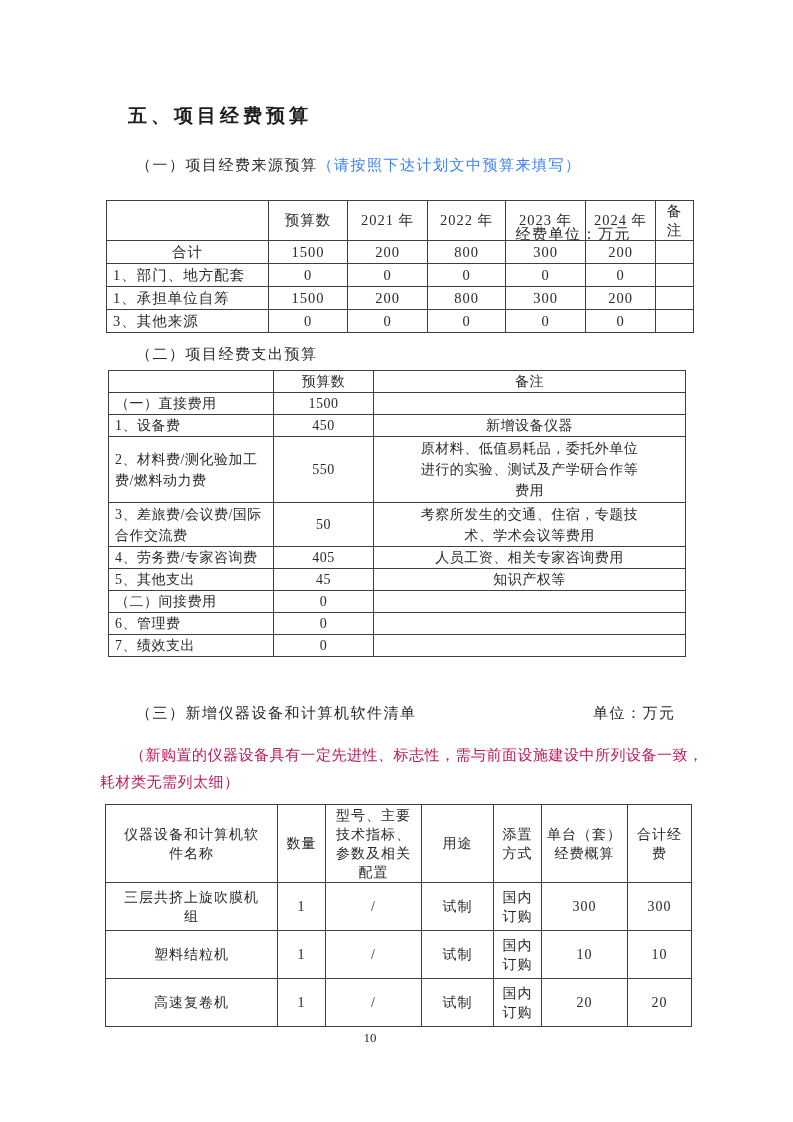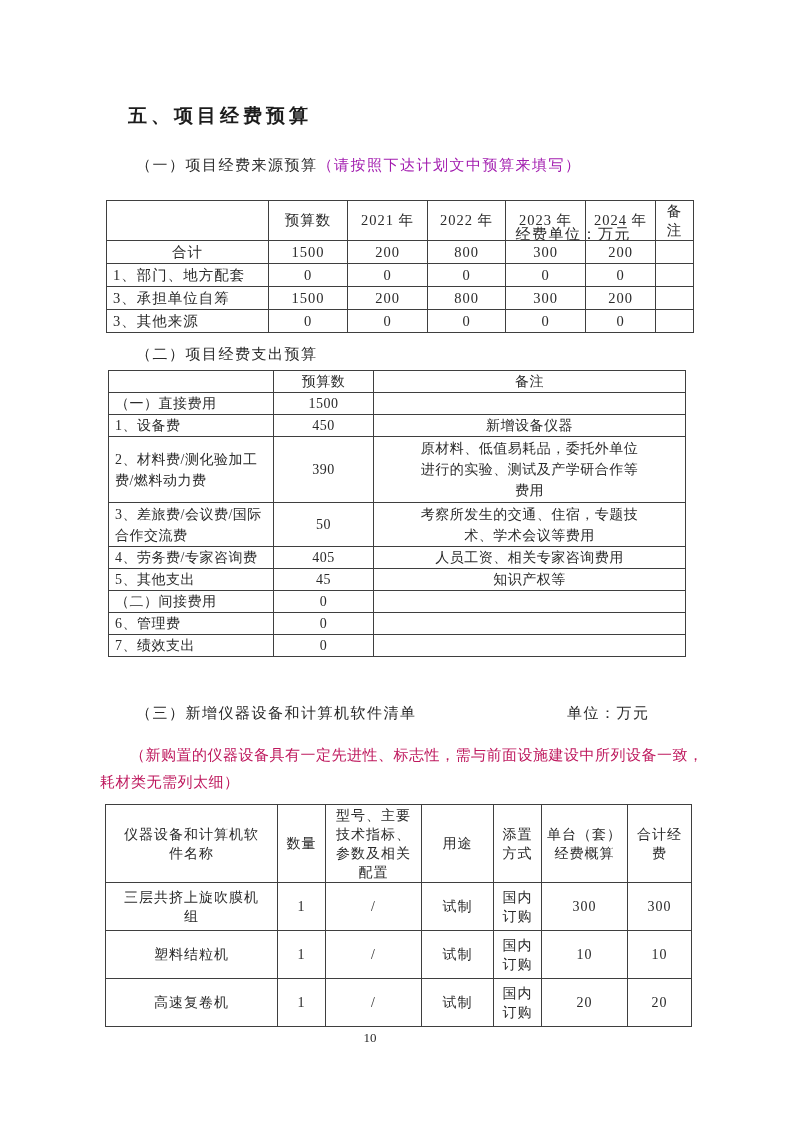--- a/index.html
+++ b/index.html
@@ -10,24 +10,24 @@
     color:#262626; overflow:hidden;
   }
   .doc-title {
     position:absolute; left:128px; top:103px;
     font-size:19px; font-weight:bold; letter-spacing:4px; color:#1c1c1c;
   }
   .s-heading { position:absolute; font-size:15px; letter-spacing:1.5px; color:#2a2a2a; }
   .s1-heading { left:136px; top:156px; }
   .s2-heading { left:136px; top:345px; }
   .s3-heading { left:136px; top:704px; }
-  .red { color:#a21caf; }
+  .red { color:#3b82f6; }
   .unit-label { position:absolute; font-size:15px; letter-spacing:1.5px; color:#2a2a2a; }
   .unit1 { right:103px; top:181px;margin-top:44px; }
-  .unit2 { left:567px; top:704px; }
+  .unit2 { left:593px; top:704px; }
   .note {
     position:absolute; left:100px; top:742px; width:650px;
     font-size:15px; letter-spacing:0.5px; line-height:27px;
     text-indent:2em; white-space:pre-line; color:#be185d;
   }
   table {
     position:absolute; border-collapse:collapse; table-layout:fixed;
   }
   td,th {
     border:1px solid #3f3f3f; font-weight:normal;
@@ -98,21 +98,21 @@
     <tr>
       <td class="lbl">1、部门、地方配套</td>
       <td>0</td>
       <td>0</td>
       <td>0</td>
       <td>0</td>
       <td>0</td>
       <td></td>
     </tr>
     <tr>
-      <td class="lbl">3、承担单位自筹</td>
+      <td class="lbl">1、承担单位自筹</td>
       <td>1500</td>
       <td>200</td>
       <td>800</td>
       <td>300</td>
       <td>200</td>
       <td></td>
     </tr>
     <tr>
       <td class="lbl">3、其他来源</td>
       <td>0</td>
@@ -144,21 +144,21 @@
       <td>1500</td>
       <td></td>
     </tr>
     <tr>
       <td class="lbl">1、设备费</td>
       <td>450</td>
       <td>新增设备仪器</td>
     </tr>
     <tr class="h66">
       <td class="lbl">2、材料费/测化验加工费/燃料动力费</td>
-      <td>390</td>
+      <td>550</td>
       <td>原材料、低值易耗品，委托外单位
 进行的实验、测试及产学研合作等
 费用</td>
     </tr>
     <tr class="h44">
       <td class="lbl">3、差旅费/会议费/国际合作交流费</td>
       <td>50</td>
       <td>考察所发生的交通、住宿，专题技
 术、学术会议等费用</td>
     </tr>

